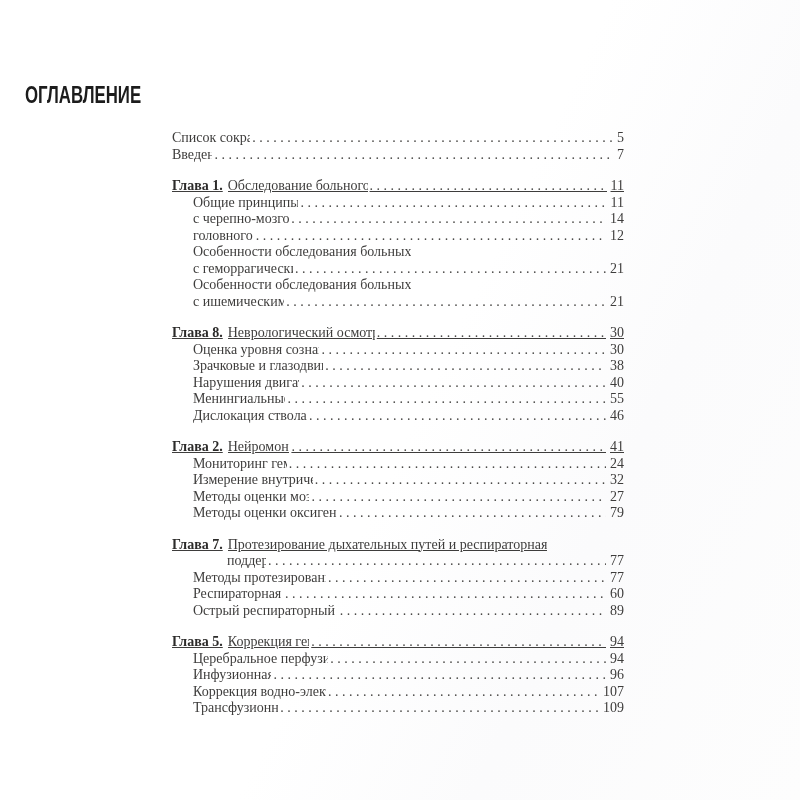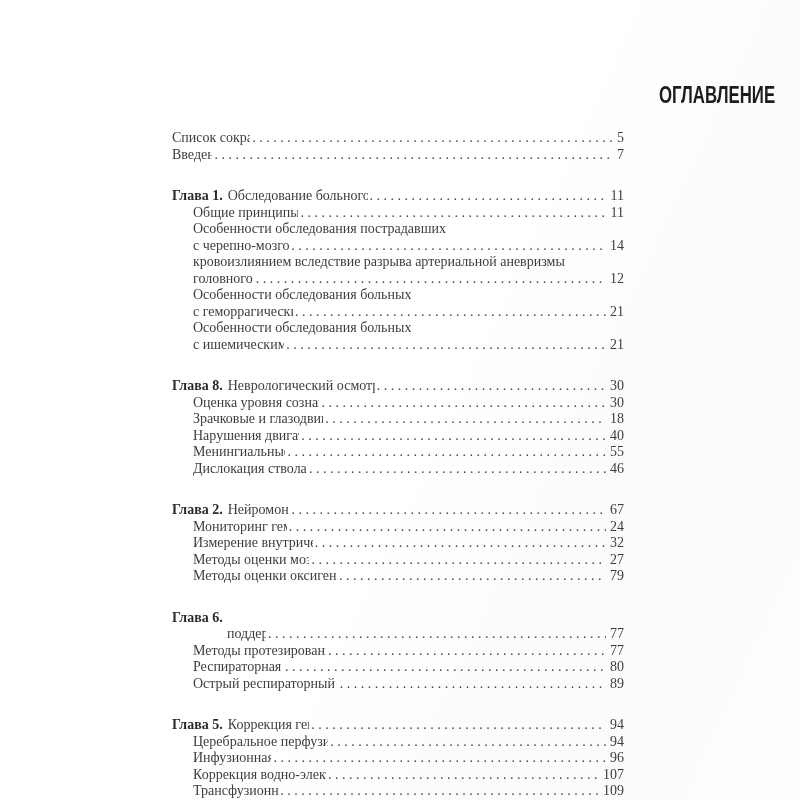--- a/index.html
+++ b/index.html
@@ -11,21 +11,21 @@
   .page {
     position: relative;
     width: 800px; height: 800px;
     background: linear-gradient(115deg, #ffffff 0%, #ffffff 52%, #fbfbfc 72%, #fdfdfd 100%);
     font-family: "Liberation Serif", serif;
     color: #3e3d3c;
   }
   .title-wrap {
     position: absolute;
     top: 83px; left: 0; width: 100%;
-    text-align: right;
+    text-align: left;
   }
   .title {
     display: inline-block;
     font-family: "Liberation Sans", sans-serif;
     font-weight: 700;
     font-size: 24px;
     line-height: 24px;
     color: #1c1c1c;
     transform: scaleX(0.70);
     transform-origin: center;
@@ -35,21 +35,21 @@
     position: absolute;
     left: 172px; top: 130px;
     width: 452px;
     font-size: 14px;
     line-height: 16.5px;
   }
   .row {
     display: flex;
     white-space: nowrap;
   }
-  .row.gap { margin-top: 25px; }
+  .row.gap { margin-top: 15px; text-decoration: underline; }
   .row.i1 { padding-left: 21px; }
   .row.i2 { padding-left: 55px; }
   .prefix {
     flex: 0 0 auto;
     font-weight: 700;
     color: #2c2b2a;
     padding-right: 5px;
   }
   .label {
     flex: 0 1 auto;
@@ -95,29 +95,23 @@
         <span class="label">Обследование больного в отделении нейрореанимации</span>
         <span class="leader"></span>
         <span class="page-num">11</span>
       </div>
       <div class="row i1">
         <span class="label">Общие принципы обследования</span>
         <span class="leader"></span>
         <span class="page-num">11</span>
       </div>
       <div class="row i1">
-        <span class="label">Особенности обследования пострадавших</span>
-      </div>
-      <div class="row i1">
         <span class="label">с черепно-мозговой травмой</span>
         <span class="leader"></span>
         <span class="page-num">14</span>
-      </div>
-      <div class="row i1">
-        <span class="label">кровоизлиянием вследствие разрыва артериальной аневризмы</span>
       </div>
       <div class="row i1">
         <span class="label">головного мозга</span>
         <span class="leader"></span>
         <span class="page-num">12</span>
       </div>
       <div class="row i1">
         <span class="label">Особенности обследования больных</span>
       </div>
       <div class="row i1">
@@ -140,42 +134,42 @@
         <span class="page-num">30</span>
       </div>
       <div class="row i1">
         <span class="label">Оценка уровня сознания (бодрствования)</span>
         <span class="leader"></span>
         <span class="page-num">30</span>
       </div>
       <div class="row i1">
         <span class="label">Зрачковые и глазодвигательные нарушения</span>
         <span class="leader"></span>
-        <span class="page-num">18</span>
+        <span class="page-num">38</span>
       </div>
       <div class="row i1">
         <span class="label">Нарушения двигательной сферы</span>
         <span class="leader"></span>
         <span class="page-num">40</span>
       </div>
       <div class="row i1">
         <span class="label">Менингиальные симптомы</span>
         <span class="leader"></span>
         <span class="page-num">55</span>
       </div>
       <div class="row i1">
         <span class="label">Дислокация ствола головного мозга</span>
         <span class="leader"></span>
         <span class="page-num">46</span>
       </div>
       <div class="row i0 gap">
         <span class="prefix">Глава 2.</span>
         <span class="label">Нейромониторинг</span>
         <span class="leader"></span>
-        <span class="page-num">67</span>
+        <span class="page-num">41</span>
       </div>
       <div class="row i1">
         <span class="label">Мониторинг гемодинамики</span>
         <span class="leader"></span>
         <span class="page-num">24</span>
       </div>
       <div class="row i1">
         <span class="label">Измерение внутричерепного давления</span>
         <span class="leader"></span>
         <span class="page-num">32</span>
@@ -184,36 +178,37 @@
         <span class="label">Методы оценки мозгового кровотока</span>
         <span class="leader"></span>
         <span class="page-num">27</span>
       </div>
       <div class="row i1">
         <span class="label">Методы оценки оксигенации и метаболизма мозга</span>
         <span class="leader"></span>
         <span class="page-num">79</span>
       </div>
       <div class="row i0 gap">
-        <span class="prefix">Глава 6.</span>
+        <span class="prefix">Глава 7.</span>
+        <span class="label">Протезирование дыхательных путей и респираторная</span>
       </div>
       <div class="row i2">
         <span class="label">поддержка</span>
         <span class="leader"></span>
         <span class="page-num">77</span>
       </div>
       <div class="row i1">
         <span class="label">Методы протезирования дыхательных путей</span>
         <span class="leader"></span>
         <span class="page-num">77</span>
       </div>
       <div class="row i1">
         <span class="label">Респираторная поддержка</span>
         <span class="leader"></span>
-        <span class="page-num">80</span>
+        <span class="page-num">60</span>
       </div>
       <div class="row i1">
         <span class="label">Острый респираторный дистресс-синдром (ОРДС)</span>
         <span class="leader"></span>
         <span class="page-num">89</span>
       </div>
       <div class="row i0 gap">
         <span class="prefix">Глава 5.</span>
         <span class="label">Коррекция гемодинамики</span>
         <span class="leader"></span>

